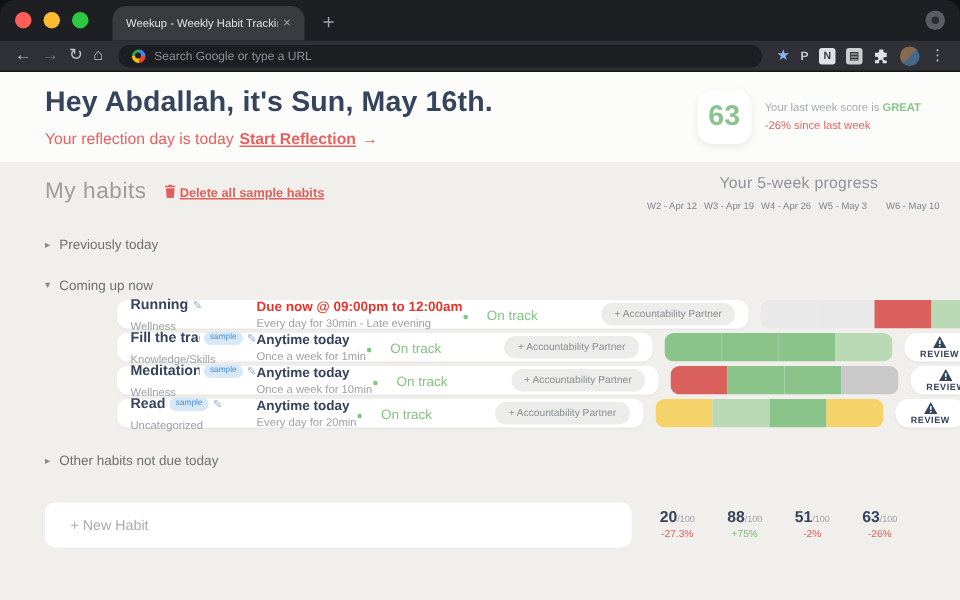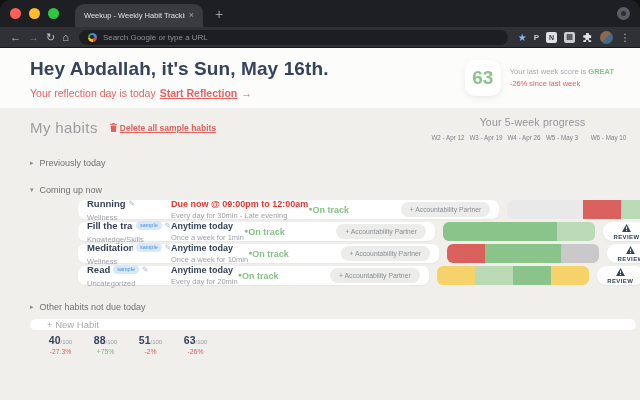--- a/index.html
+++ b/index.html
@@ -62,35 +62,35 @@
   .h-left { width:84px; flex-shrink:0; }
   .h-name-row { display:flex; align-items:center; gap:3px; }
   .h-name { font-size:9.5px; font-weight:bold; color:#36435c; white-space:nowrap; overflow:hidden; }
   .badge { font-size:5.5px; background:#d8e8f8; color:#4a90d9; padding:1.5px 4px; border-radius:6px; flex-shrink:0; }
   .pencil { font-size:7.5px; color:#9bb0c4; flex-shrink:0; }
   .h-cat { font-size:7.5px; color:#9da1a6; margin-top:4px; }
   .h-sched { flex:1; min-width:0; }
   .s-main { font-size:9px; font-weight:bold; color:#36435c; white-space:nowrap; }
   .s-main.urgent { color:#e8352b; }
   .s-sub { font-size:7.5px; color:#9da1a6; margin-top:2px; white-space:nowrap; }
-  .h-status { width:66px; flex-shrink:0; font-size:9px; font-weight:bold; color:#86c386; display:flex; gap:0; align-items:flex-start; }
+  .h-status { width:66px; flex-shrink:0; font-size:9px; font-weight:normal; color:#86c386; display:flex; gap:12px; align-items:flex-end; }
   .dot { font-size:7px; line-height:1; }
   .h-partner { width:116px; flex-shrink:0; display:flex; justify-content:flex-end; }
   .partner-btn { background:#ececeb; border-radius:10px; font-size:6.8px; color:#8a8e93; padding:4px 9px; white-space:nowrap; cursor:pointer; }
 
   .strip { width:152px; margin-left:8px; display:flex; border-radius:6px; overflow:hidden; flex-shrink:0; }
   .cell { flex:1; }
   .cell.empty { background:#e9e9e9; } .cell.good { background:#8bc48b; }
   .cell.ok { background:#bad9b5; } .cell.bad { background:#d9605c; }
   .cell.warn { background:#f6d36a; } .cell.none { background:#c9c9c9; }
 
   .review { width:47px; margin-left:8px; background:#fff; border-radius:9px; display:flex; flex-direction:column; align-items:center; justify-content:center; gap:2px; box-shadow:0 1px 2px rgba(0,0,0,.05); cursor:pointer; flex-shrink:0; }
   .review-label { font-size:6px; font-weight:bold; color:#36435c; letter-spacing:.4px; }
 
-  .bottom-line { display:flex; margin-top:7px;flex-direction:column; }
+  .bottom-line { display:flex; margin-top:23px; }
   .new-habit { flex:1; height:30px; background:#fff; border-radius:7px; display:flex; align-items:center; padding:0 17px; font-size:9.5px; color:#ababab; cursor:pointer; }
   .scores { width:207px; margin-left:8px; display:flex; padding-top:4px; flex-shrink:0; }
   .score-col { width:45px; text-align:center; }
   .sc-val { font-size:10.5px; font-weight:bold; color:#36435c; }
   .sc-max { font-size:6px; color:#9aa0a6; font-weight:normal; }
   .sc-delta { font-size:6.8px; margin-top:2px; }
   .sc-delta.neg { color:#e0605c; } .sc-delta.pos { color:#7dbb7d; }
 </style>
 </head>
 <body>
@@ -338,21 +338,21 @@
 
       <div class="section-head">
         <span class="caret">▸</span>
         <span>Other habits not due today</span>
       </div>
 
       <div class="bottom-line">
         <div class="new-habit">+ New Habit</div>
         <div class="scores">
           <div class="score-col">
-            <div class="sc-val"><span>40</span><span class="sc-max">/100</span></div>
+            <div class="sc-val"><span>20</span><span class="sc-max">/100</span></div>
             <div class="sc-delta neg">-27.3%</div>
           </div>
           <div class="score-col">
             <div class="sc-val"><span>88</span><span class="sc-max">/100</span></div>
             <div class="sc-delta pos">+75%</div>
           </div>
           <div class="score-col">
             <div class="sc-val"><span>51</span><span class="sc-max">/100</span></div>
             <div class="sc-delta neg">-2%</div>
           </div>

